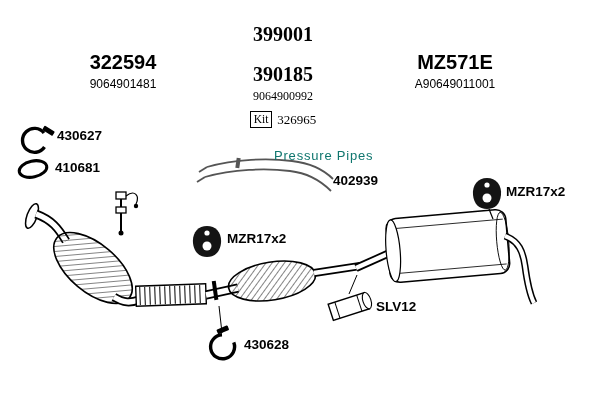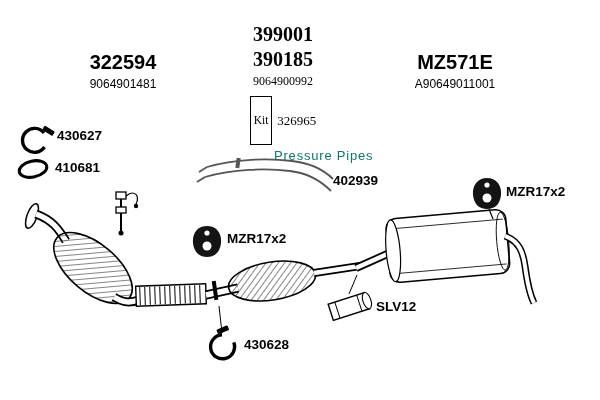--- a/index.html
+++ b/index.html
@@ -2,26 +2,26 @@
 <html><head>
 <meta charset="utf-8">
 <style>
   html,body{margin:0;padding:0;background:#fff;}
   body{font-family:"Liberation Sans",sans-serif;color:#000;}
   .stage{position:relative;width:600px;height:400px;background:#fff;overflow:hidden;}
   .drawing{position:absolute;left:0;top:0;}
   .col{position:absolute;text-align:center;}
   .lbl{position:absolute;white-space:nowrap;}
   .big{font-size:20px;font-weight:700;line-height:1.2;}
-  .gap{margin-top:1px;}
+  .gap{margin-top:16px;}
   .sub{font-size:12px;line-height:1.35;margin-top:2px;}
   .callout{font-size:13.5px;font-weight:700;}
   .muted{font-size:13px;color:#0f766e;letter-spacing:0.8px;font-weight:400;}
   .kitrow{display:flex;align-items:center;justify-content:center;gap:5px;margin-top:7px;}
-  .kitbox{border:1.3px solid #000;font-size:11.5px;padding:16px 3px;line-height:15px;font-weight:400;}
+  .kitbox{border:1.3px solid #000;font-size:11.5px;padding:0 3px;line-height:15px;font-weight:400;}
   .kitnum{font-size:13px;font-weight:400;}
 </style>
 </head>
 <body>
 
 <div class="stage">
 
   <svg class="drawing" width="600" height="400" viewBox="0 0 600 400">
     <defs>
       <pattern id="hatch" width="5" height="5" patternUnits="userSpaceOnUse" patternTransform="rotate(45)">

